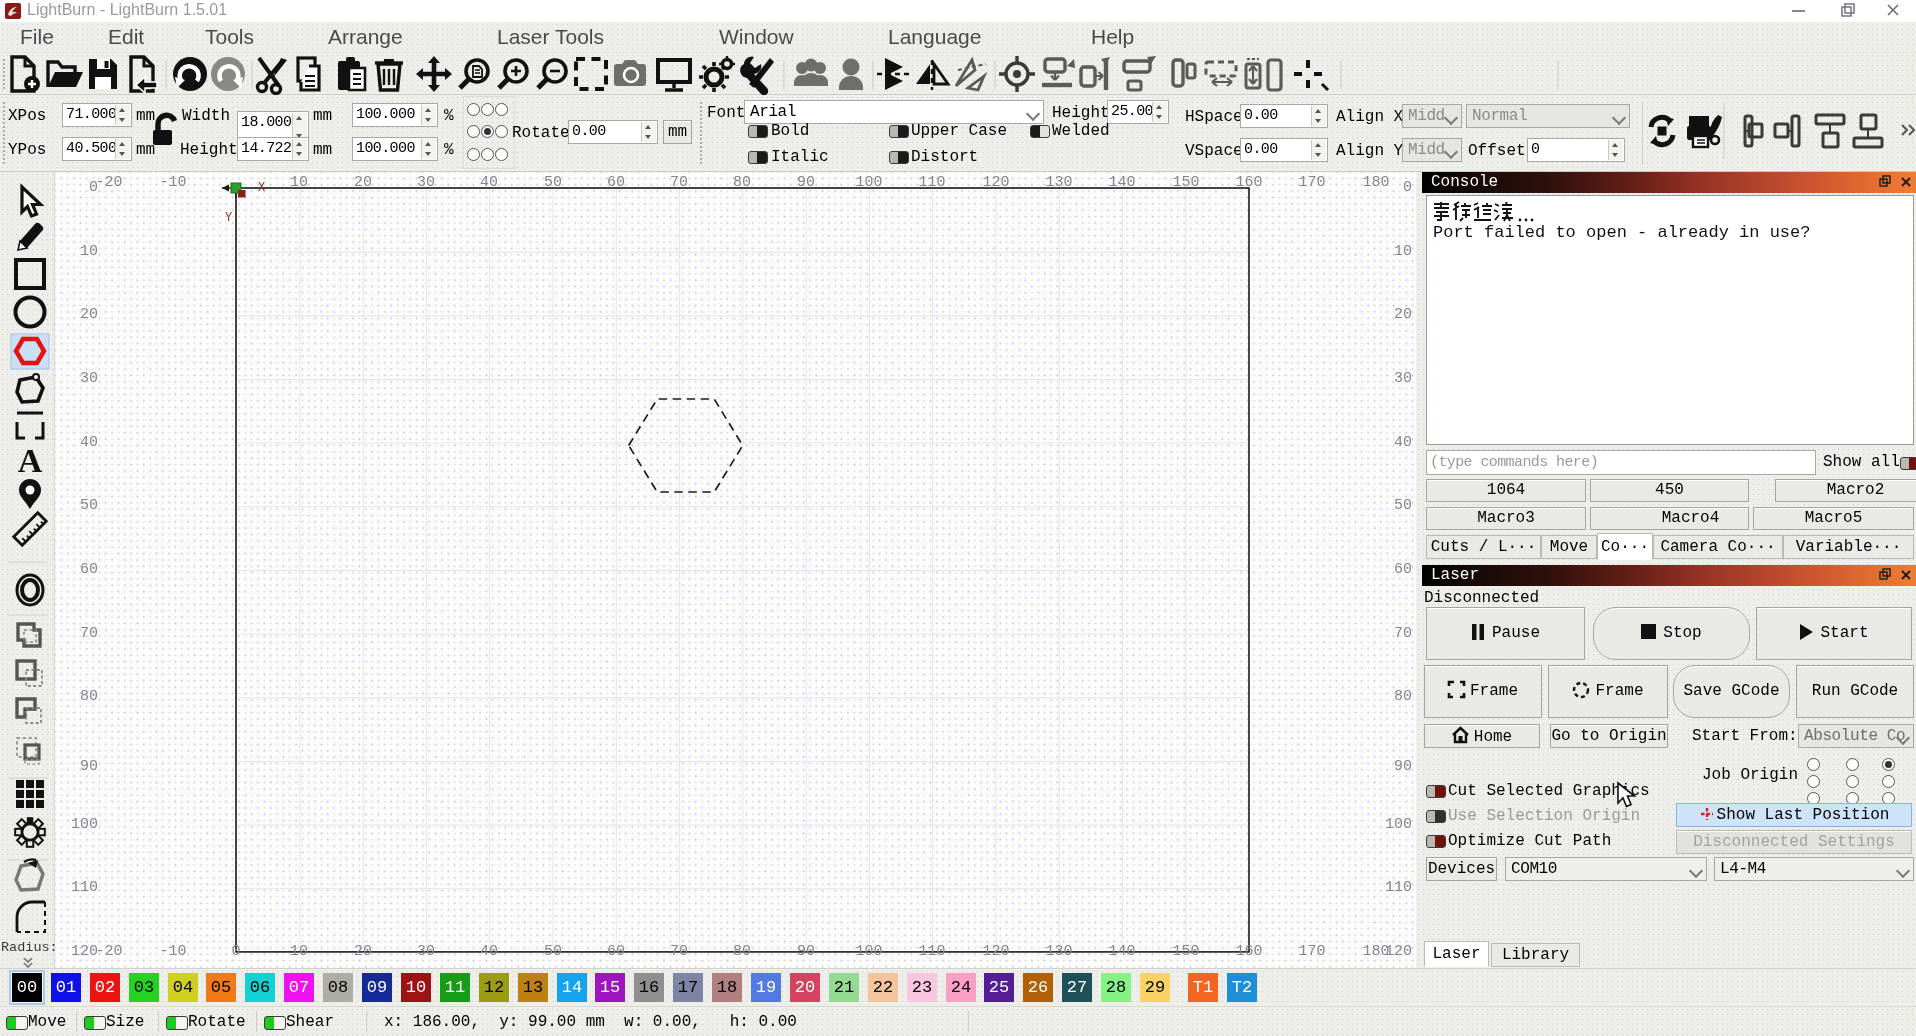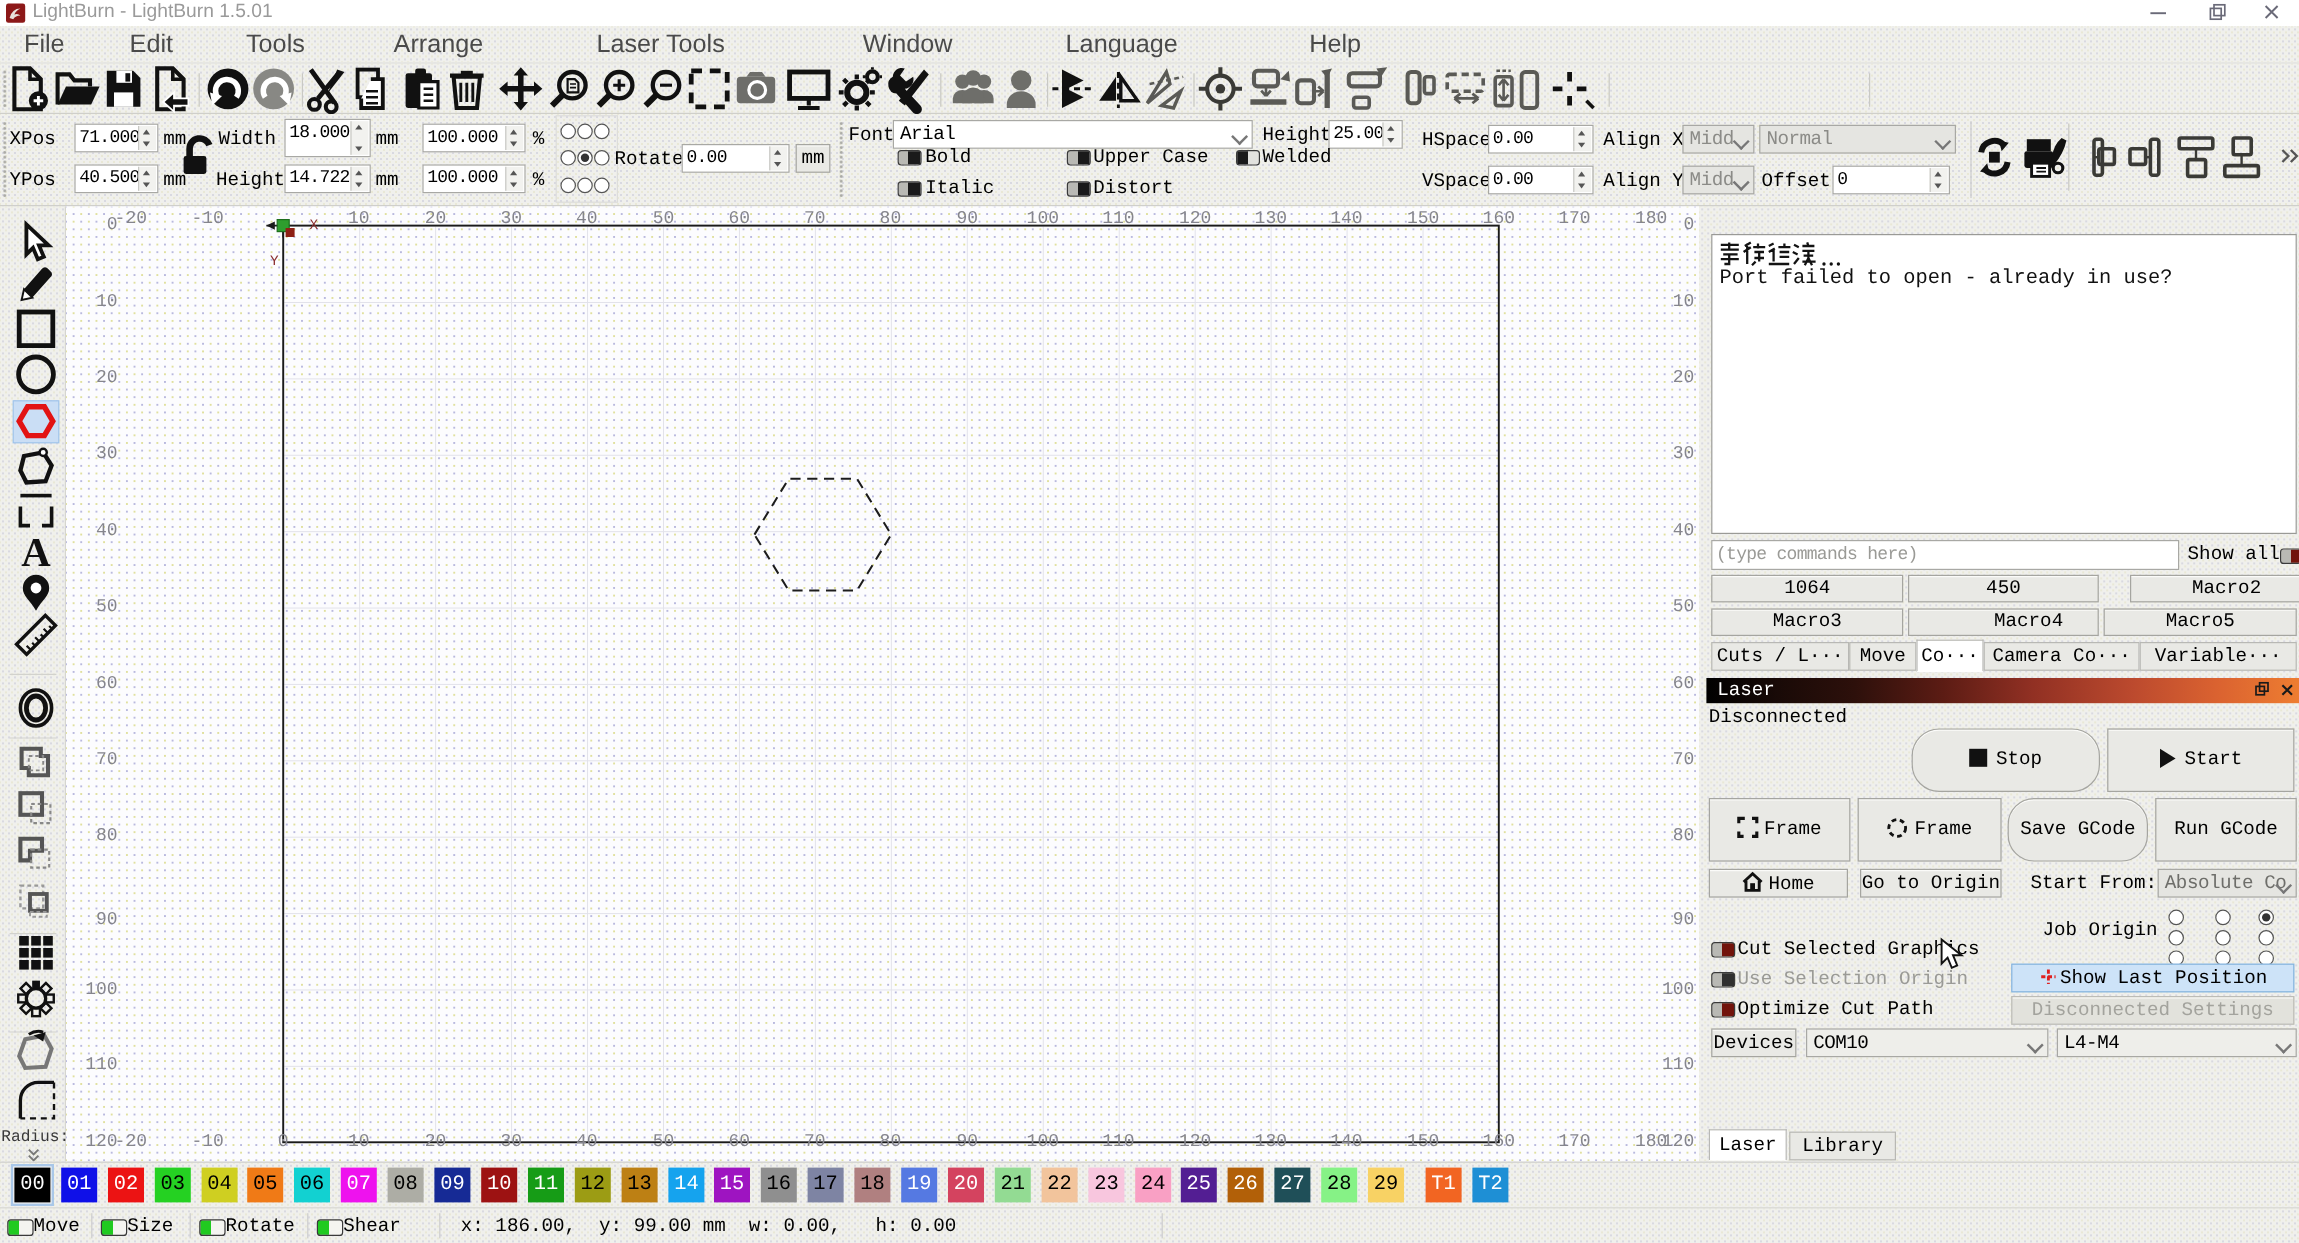--- a/index.html
+++ b/index.html
@@ -251,21 +251,21 @@
 <div class="inp" style="left:62px;top:8px;width:70px;height:24px;line-height:22px">71.000<i class="spin"></i></div>
 <span class="lab" style="left:136px;top:12px">mm</span>
 <span class="lab" style="left:8px;top:46px">YPos</span>
 <div class="inp" style="left:62px;top:42px;width:70px;height:24px;line-height:22px">40.500<i class="spin"></i></div>
 <span class="lab" style="left:136px;top:46px">mm</span>
 <svg width="36" height="36" style="left:148px;top:18px">
       <path d="M10,17 v-6 a8.5,8.5 0 0 1 16.5,-3" fill="none" stroke="#111" stroke-width="5.5"></path>
       <rect x="5" y="17" width="19" height="15" rx="2" fill="#111"></rect>
     </svg>
 <span class="lab" style="left:182px;top:12px">Width</span>
-<div class="inp" style="left:237px;top:4px;width:72px;height:32px;line-height:22px">18.000<i class="spin"></i></div>
+<div class="inp" style="left:237px;top:16px;width:72px;height:32px;line-height:22px">18.000<i class="spin"></i></div>
 <span class="lab" style="left:313px;top:12px">mm</span>
 <span class="lab" style="left:180px;top:46px">Height</span>
 <div class="inp" style="left:237px;top:42px;width:72px;height:24px;line-height:22px">14.722<i class="spin"></i></div>
 <span class="lab" style="left:313px;top:46px">mm</span>
 <div class="inp" style="left:352px;top:8px;width:86px;height:24px;line-height:22px">100.000<i class="spin"></i></div>
 <span class="lab" style="left:444px;top:12px">%</span>
 <div class="inp" style="left:352px;top:42px;width:86px;height:24px;line-height:22px">100.000<i class="spin"></i></div>
 <span class="lab" style="left:444px;top:46px">%</span>
 <div style="position:absolute;left:463px;top:1px;width:50px;height:71px;border:1px solid #dddddA;"></div>
 <div class="radio" style="left:467px;top:8px"></div>
@@ -529,20 +529,28 @@
       <div style="position:absolute;left:1315px;top:586px;width:42px;text-align:right;">90</div>
       <div style="position:absolute;left:1315px;top:644px;width:42px;text-align:right;">100</div>
       <div style="position:absolute;left:1315px;top:707px;width:42px;text-align:right;">110</div>
       <div style="position:absolute;left:1315px;top:771px;width:42px;text-align:right;">120</div>
     </div>
 <div style="position:absolute;left:203px;top:9px;font-size:12px;color:#8b3030;font-family:'Liberation Mono',monospace;">X</div>
 <div style="position:absolute;left:170px;top:39px;font-size:12px;color:#8b3030;font-family:'Liberation Mono',monospace;">Y</div>
 </div>
 
 <div class="abs rightcol dots" id="rightcol">
+<div class="abs" style="left:6px;top:0px;width:494px;height:21px;background:linear-gradient(90deg,#000000 0%,#190a07 12%,#2d100b 25%,#5c1c14 40%,#913023 55%,#bc4a2e 72%,#da6230 86%,#ee7d31 100%);">
+      <span style="position:absolute;left:9px;top:1px;color:#fff;font-size:16px;">Console</span>
+      <svg width="40" height="21" style="right:2px;top:0;position:absolute;">
+        <rect x="6" y="7" width="7" height="7" fill="none" stroke="#1a1a1a" stroke-width="1.4"></rect>
+        <rect x="9" y="4" width="7" height="7" fill="none" stroke="#1a1a1a" stroke-width="1.4"></rect>
+        <path d="M28,6 l8,8 M36,6 l-8,8" stroke="#1a1a1a" stroke-width="1.8"></path>
+      </svg>
+    </div>
 <div class="abs" style="left:10px;top:23px;width:488px;height:250px;background:#fff;border:1px solid #9a9a96;box-sizing:border-box;">
       <svg width="120" height="22" style="left:5px;top:5px;">
         <g stroke="#131313" stroke-width="1.9" fill="none">
           <path d="M2,3 h15 M2,7 h15 M9,1 v7 M4,11 h12 M2,15 h15 M9,11 v9 M5,19 h4"></path>
           <path d="M22,4 l5,-3 M21,9 l6,-4 M24,2 v17 M29,5 h10 M33,2 v4 M30,9 h8 M34,9 v8 M30,14 h8 M31,17 l-3,3"></path>
           <path d="M42,4 l4,-2 M42,9 l5,-3 M46,7 v10 M50,5 h10 M55,2 v3 M51,9 h8 M51,13 h8 M42,19 h17"></path>
           <path d="M63,3 l4,2 M62,9 l4,2 M67,14 l-4,5 M70,4 h10 M74,1 l1,3 M70,8 h10 M75,8 v6 M71,12 h8 M70,17 h11 M75,14 l-3,6 M75,14 l3,6"></path>
         </g>
         <circle cx="88" cy="19" r="1.4" fill="#111"></circle>
         <circle cx="94" cy="19" r="1.4" fill="#111"></circle>
@@ -566,20 +574,24 @@
 <div class="tab" style="left:367px;top:363px;width:131px;height:24px;line-height:23px;">Variable···</div>
 <div class="abs" style="left:6px;top:393px;width:494px;height:21px;background:linear-gradient(90deg,#000000 0%,#190a07 12%,#2d100b 25%,#5c1c14 40%,#913023 55%,#bc4a2e 72%,#da6230 86%,#ee7d31 100%);">
       <span style="position:absolute;left:9px;top:1px;color:#fff;font-size:16px;">Laser</span>
       <svg width="40" height="21" style="right:2px;top:0;position:absolute;">
         <rect x="6" y="7" width="7" height="7" fill="none" stroke="#1a1a1a" stroke-width="1.4"></rect>
         <rect x="9" y="4" width="7" height="7" fill="none" stroke="#1a1a1a" stroke-width="1.4"></rect>
         <path d="M28,6 l8,8 M36,6 l-8,8" stroke="#1a1a1a" stroke-width="1.8"></path>
       </svg>
     </div>
 <span class="lab" style="left:8px;top:417px;">Disconnected</span>
+<div class="btn" style="left:10px;top:435px;width:159px;height:53px;line-height:51px;"><svg width="15" height="16" style="position:relative;top:3px;margin-right:6px;display:inline-block">
+        <rect x="1" y="0" width="4.5" height="16" fill="#111"></rect>
+        <rect x="8.5" y="0" width="4.5" height="16" fill="#111"></rect>
+      </svg>Pause</div>
 <div class="btn" style="left:177px;top:435px;width:157px;height:53px;line-height:51px;border-radius:23px;"><svg width="16" height="16" style="position:relative;top:3px;margin-right:6px;display:inline-block">
         <rect x="0" y="0" width="15" height="15" fill="#111"></rect>
       </svg>Stop</div>
 <div class="btn" style="left:340px;top:435px;width:156px;height:53px;line-height:51px;"><svg width="15" height="16" style="position:relative;top:3px;margin-right:6px;display:inline-block">
         <path d="M1,0 L14,8 L1,16 z" fill="#111"></path>
       </svg>Start</div>
 <div class="btn" style="left:8px;top:493px;width:118px;height:53px;line-height:51px;"><svg width="17" height="17" style="position:relative;top:3px;margin-right:5px;display:inline-block">
         <path d="M1,5 V1 h5 M12,1 h4 v4 M16,12 v4 h-4 M5,16 H1 v-4" fill="none" stroke="#111" stroke-width="2.6"></path>
       </svg>Frame</div>
 <div class="btn" style="left:132px;top:493px;width:120px;height:53px;line-height:51px;"><svg width="18" height="18" style="position:relative;top:4px;margin-right:5px;display:inline-block">

